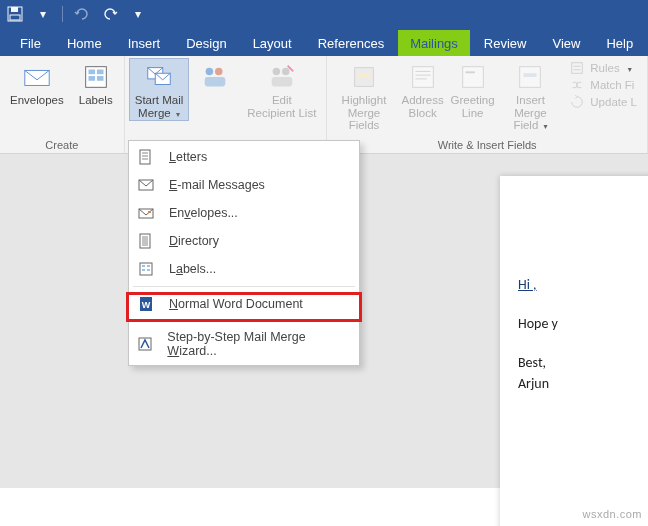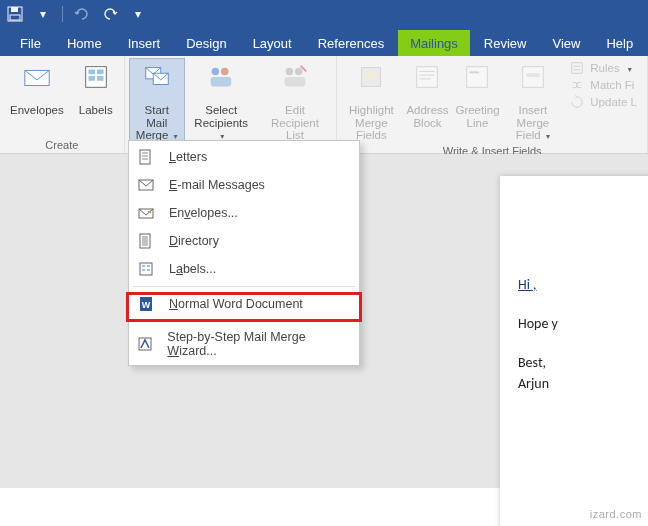--- a/index.html
+++ b/index.html
@@ -13,21 +13,21 @@
     
     .tabs { background: #2b579a; height: 28px; display: flex; align-items: flex-end; padding: 0 8px; gap: 2px; color: #fff; }
     .tab { padding: 6px 12px 5px; font-size: 13px; cursor: pointer; }
     .tab.active { background: #84cc16; color: #2b579a; }
     
     
     .ribbon { background: #f3f3f3; height: 98px; border-bottom: 1px solid #d4d4d4; display: flex; }
     .group { display: flex; flex-direction: column; border-right: 1px solid #e1e1e1; padding: 2px 4px 0; }
     .group-body { flex: 1; display: flex; align-items: flex-start; gap: 2px; }
     .group-label { text-align: center; font-size: 11px; color: #666; padding: 1px 0 2px; }
-    .bigbtn { display: flex; flex-direction: column; align-items: center; justify-content: flex-start; padding: 4px 6px 2px; gap: 12px; min-width: 48px; cursor: pointer; text-align: center; line-height: 1.1; }
+    .bigbtn { display: flex; flex-direction: column; align-items: center; justify-content: flex-start; padding: 4px 6px 2px; gap: 2px; min-width: 48px; cursor: pointer; text-align: center; line-height: 1.1; }
     .bigbtn.active { background: #c9d8ea; border: 1px solid #a3b9d6; padding: 3px 5px 1px; }
     .bigbtn.disabled { color: #b0b0b0; }
     .bigbtn svg, .bigbtn .ico { width: 30px; height: 30px; }
     .btn-label { font-size: 11.5px; max-width: 80px; }
     .arrowdown::after { content: "▾"; font-size: 8px; color: #666; margin-left: 2px; }
     .smallstack { display: flex; flex-direction: column; gap: 1px; padding: 2px 4px; }
     .smallbtn { display: flex; align-items: center; gap: 6px; font-size: 11.5px; padding: 1px 2px; cursor: pointer; white-space: nowrap; }
     .smallbtn .mini { width: 14px; height: 14px; }
     .smallbtn.disabled { color: #c0c0c0; }
     
@@ -125,21 +125,20 @@
             <path d="M12 12 L20 19 L28 12" fill="none" stroke="#5b8bd0"></path>
           </svg>
         <div class="btn-label"><span>Start Mail<br>Merge</span> <span class="arrowdown"></span></div>
       </div>
       <div class="bigbtn">
         <svg class="ico" viewBox="0 0 32 32">
             <circle cx="10" cy="10" r="4" fill="#92b6e0"></circle>
             <circle cx="20" cy="10" r="4" fill="#e0a292"></circle>
             <rect x="5" y="16" width="22" height="10" rx="3" fill="#b8cfe8"></rect>
           </svg>
-        <div class="btn-label"><span>Select<br>Recipients</span> <span class="arrowdown"></span></div>
       </div>
       <div class="bigbtn disabled">
         <svg class="ico" viewBox="0 0 32 32" opacity=".4">
             <circle cx="10" cy="10" r="4" fill="#999"></circle>
             <circle cx="20" cy="10" r="4" fill="#999"></circle>
             <rect x="5" y="16" width="22" height="10" rx="3" fill="#bbb"></rect>
             <path d="M 22 4 L 28 10" stroke="#e06" stroke-width="2"></path>
           </svg>
         <div class="btn-label">Edit<br>Recipient List</div>
       </div>
@@ -289,13 +288,13 @@
           <rect x="2" y="2" width="12" height="12" fill="#fff" stroke="#666"></rect>
           <path d="M4 12 L8 4 L12 12" fill="none" stroke="#2b579a" stroke-width="1.5"></path>
         </svg>
       </span>
     <span>Step-by-Step Mail Merge <u class="mn">W</u>izard...</span>
   </div>
 </div>
 
 <div class="highlight-box"></div>
 
-<div class="wm">izard.com</div>
+<div class="wm">wsxdn.com</div>
 
 </body></html>

